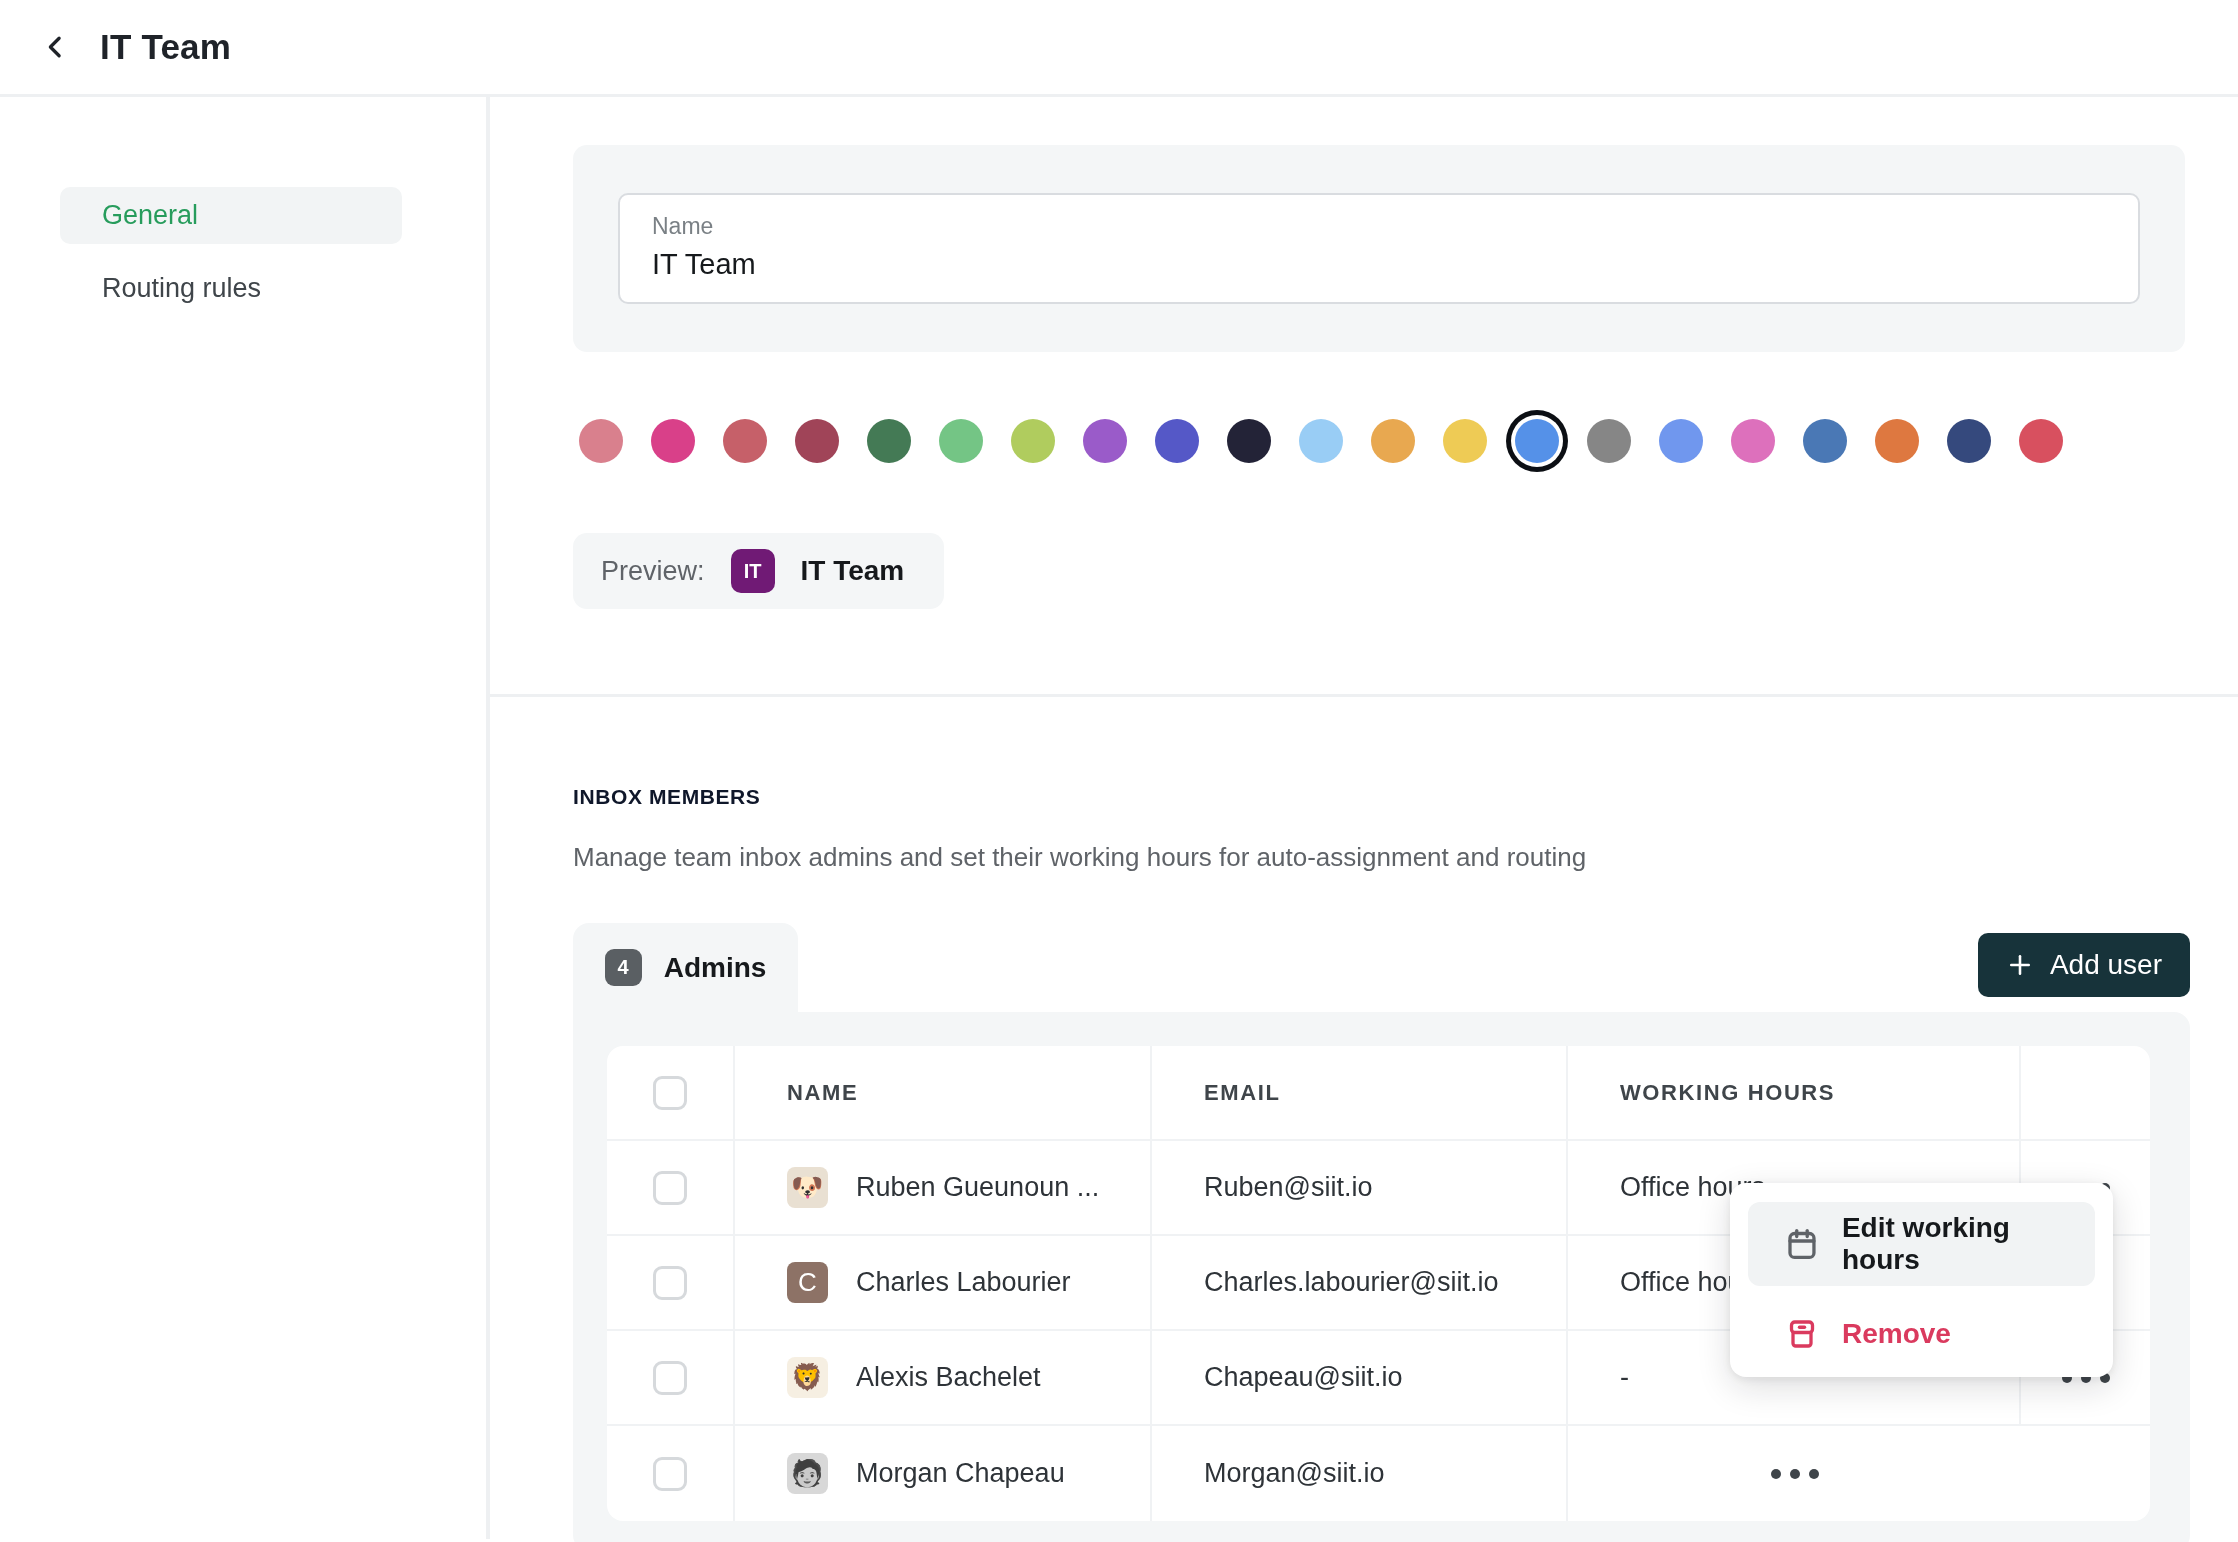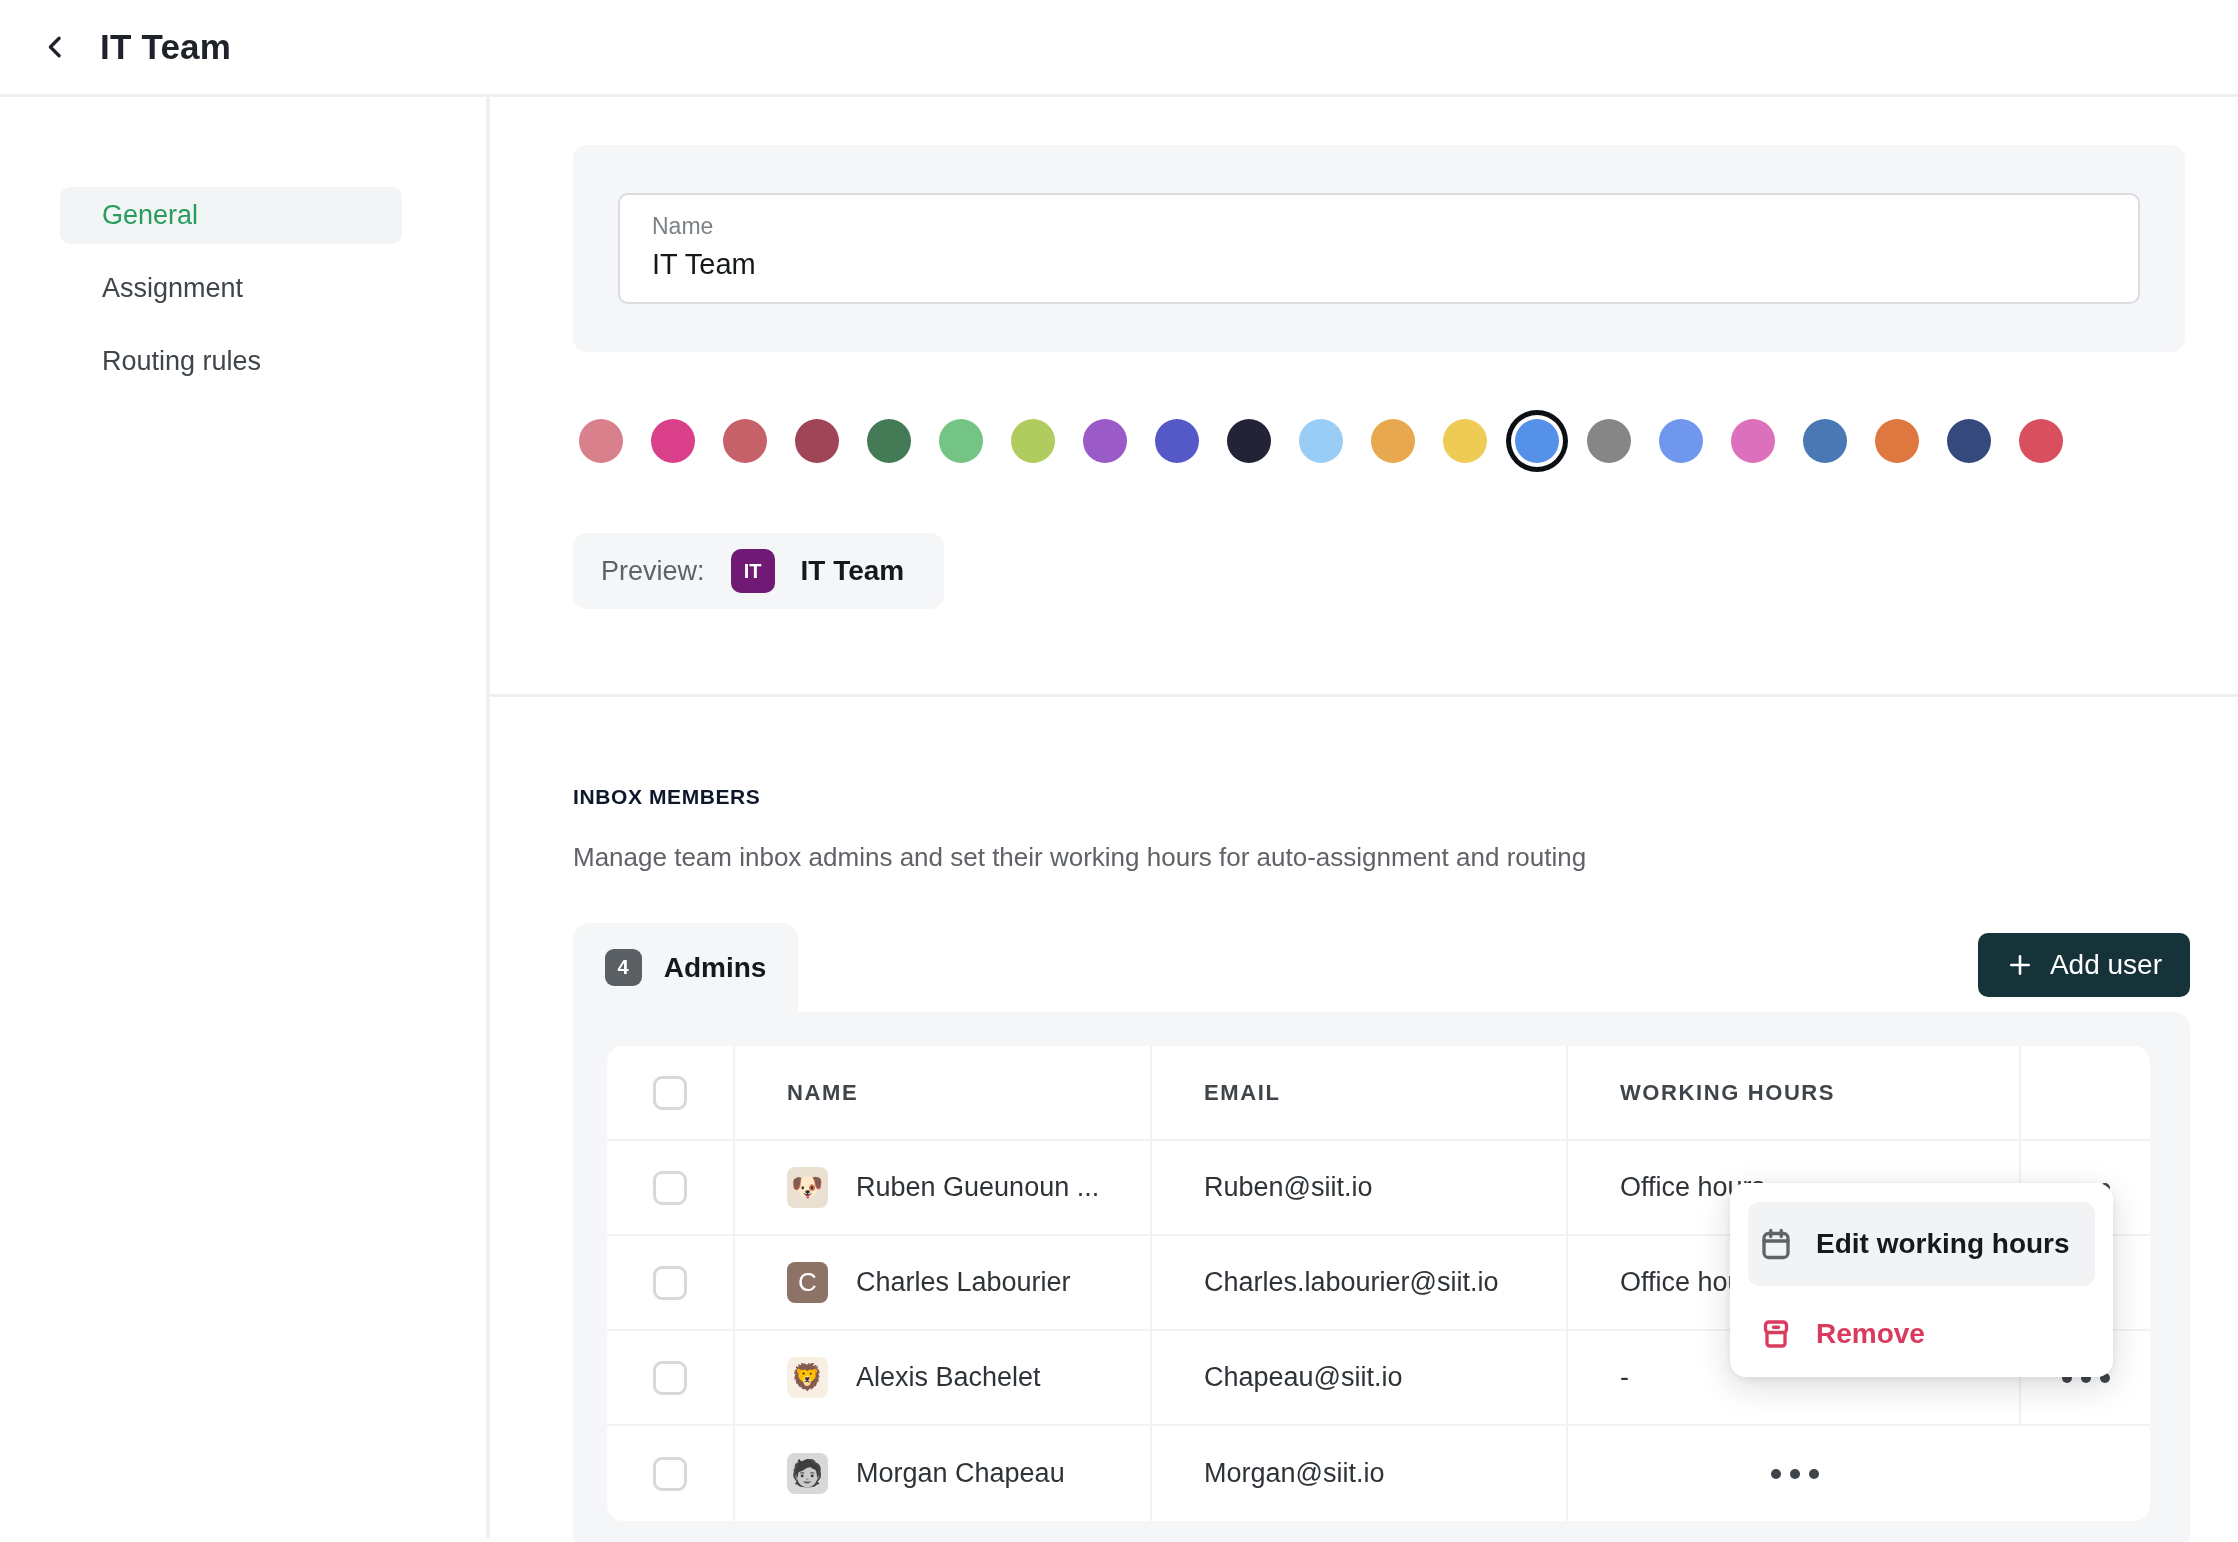--- a/index.html
+++ b/index.html
@@ -61,21 +61,21 @@
   .checkbox { width:34px; height:34px; background:#fff; border:3px solid #d6d9dc; border-radius:9px; cursor:pointer; }
   .avatar { width:41px; height:41px; border-radius:8px; margin-right:28px; display:flex; align-items:center; justify-content:center; font-size:26px; color:#fff; font-weight:500; flex:0 0 41px; overflow:hidden; }
   .avatar.gray { filter:grayscale(1); }
   .cell-name { font-size:27px; color:#2e3338; font-weight:500; }
   .cell-email, .cell-hours { font-size:27px; color:#2e3338; }
   .dots { display:flex; gap:9px; cursor:pointer; padding:10px; }
   .dots span { width:10px; height:10px; border-radius:50%; background:#3f454a; }
 
   
   .context-menu { position:absolute; left:1730px; top:1183px; width:383px; height:194px; background:#fff; border-radius:16px; box-shadow:0 10px 34px rgba(20,24,31,.14), 0 2px 8px rgba(20,24,31,.08); padding:19px 18px; z-index:20; }
-  .menu-item { height:84px; border-radius:12px; display:flex; align-items:center; gap:22px; padding-left:10px; font-size:28px; font-weight:600; cursor:pointer; }
+  .menu-item { height:84px; border-radius:12px; display:flex; align-items:center; gap:22px; padding-left:36px; font-size:28px; font-weight:600; cursor:pointer; }
   .menu-item.primary { background:#f1f3f4; color:#16191c; }
   .menu-item.danger { color:#da3a5e; font-weight:700; margin-top:6px; }
   .menu-item svg { width:36px; height:36px; fill:none; stroke-width:2.2; stroke-linecap:round; stroke-linejoin:round; }
   .menu-item.primary svg { stroke:#5f6368; }
   .menu-item.danger svg { stroke:#da3a5e; }
 </style>
 </head>
 <body>
 
 <div id="app">
@@ -85,21 +85,20 @@
       <svg viewBox="0 0 24 24">
           <polyline points="14.5,5 7.5,12 14.5,19"></polyline>
         </svg>
     </div>
     <h1 class="page-title">IT Team</h1>
   </div>
 
   <div class="layout">
     <aside class="sidebar">
       <div class="nav-item active">General</div>
-      <div class="nav-item">Assignment</div>
       <div class="nav-item">Routing rules</div>
     </aside>
 
     <main class="main">
 
       <section class="pad">
         <div class="name-card">
           <div class="name-input">
             <div class="label">Name</div>
             <div class="value">IT Team</div>

